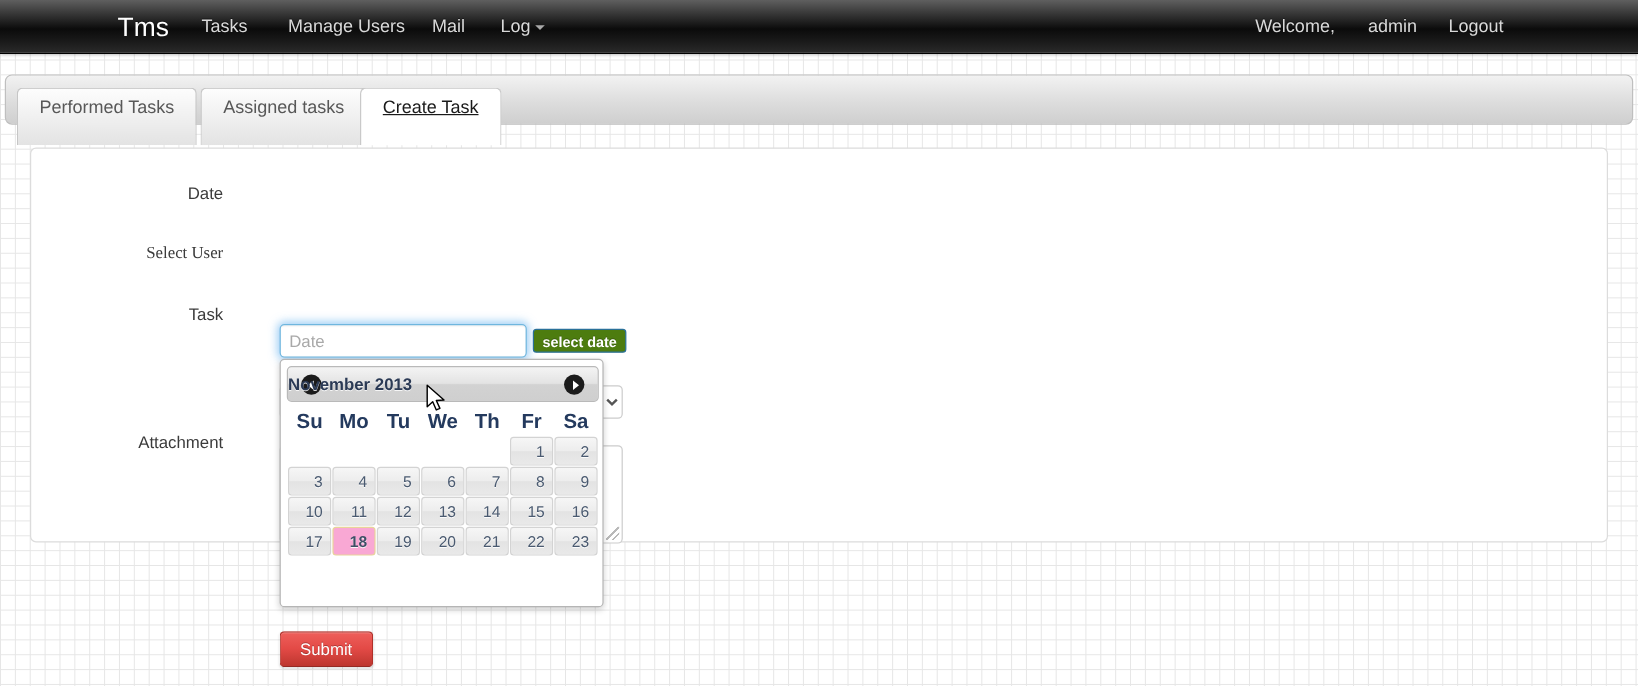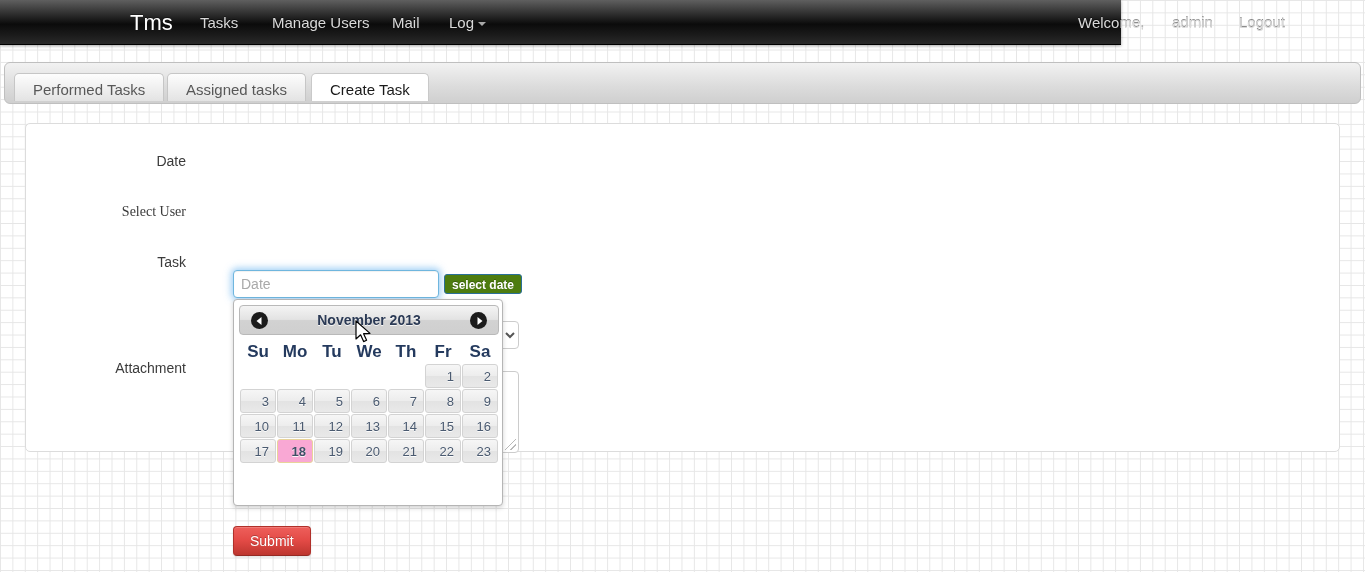--- a/index.html
+++ b/index.html
@@ -13,25 +13,24 @@
     background-image:
       linear-gradient(to right, #e6e6e6 1px, transparent 1px),
       linear-gradient(to bottom, #e6e6e6 1px, transparent 1px);
     background-size:12.4px 12.4px;
     overflow:hidden;
     position:relative;
   }
 
   
   #navbar {
-    position:absolute; left:0; top:0; width:1121px; height:45px;
+    position:absolute; left:0; top:0; width:1365px; height:45px;
     background:linear-gradient(to bottom,#5f5f5f 0%,#3d3d3d 22%,#0b0b0b 55%,#1b1b1b 80%,#2a2a2a 100%);
     border-bottom:1px solid #000;
     box-shadow:0 1px 3px rgba(0,0,0,.35);
-    padding-left:32px;
   }
   #navbar .inner { position:relative; width:1365px; height:45px; }
   .brand {
     position:absolute; left:98px; top:0; height:45px; line-height:45px;
     color:#ffffff; font-size:22px; font-weight:normal;
     text-shadow:0 -1px 0 rgba(0,0,0,.35);
     cursor:pointer;
   }
   .nav-link {
     position:absolute; top:0; height:45px; line-height:45px;
@@ -50,21 +49,21 @@
 
   
   #tabshell {
     position:absolute; left:4px; top:62px; width:1357px; height:42px;
     background:linear-gradient(to bottom,#f2f2f2 0%,#dcdcdc 58%,#cfcfcf 100%);
     border:1px solid #bfbfbf;
     border-radius:6px;
   }
   #tabstrip { position:absolute; left:9px; top:10px; height:32px; }
   .tab {
-    position:absolute; top:0; height:28px; line-height:31px;
+    position:absolute; top:0; height:48px; line-height:31px;
     padding:0 18px;
     font-size:15px; color:#585858;
     background:linear-gradient(to bottom,#fdfdfd 0%,#f0f0f0 50%,#e3e3e3 100%);
     border:1px solid #c6c6c6; border-bottom:none;
     border-radius:5px 5px 0 0;
     cursor:pointer; white-space:nowrap;
   }
   .tab.active {
     background:#ffffff; color:#1a1a1a;
     border-color:#c9c9c9;
@@ -153,21 +152,21 @@
     padding:5px;
   }
   #dp-header {
     position:relative; height:30px; width:260px;
     background:linear-gradient(to bottom,#f4f4f4 0%,#e3e3e3 48%,#d2d2d2 52%,#cfcfcf 100%);
     border:1px solid #b9b9b9;
     border-radius:4px;
   }
   #dp-title {
     position:absolute; left:0; right:0; top:0; height:30px; line-height:29px;
-    text-align:center;
+    text-align:left;
     font-size:14px; font-weight:bold; color:#2b3a55;
     text-shadow:0 1px 0 rgba(255,255,255,.8);
   }
   .dp-nav {
     position:absolute; top:6px; width:17px; height:17px;
     border-radius:50%;
     background:#1b1b1b;
     cursor:pointer;
   }
   .dp-nav.prev { left:11px; }
@@ -236,21 +235,21 @@
     <span class="brand">Tms</span>
     <span id="nav-links"><a class="nav-link" style="left: 168px;"><span>Tasks</span></a><a class="nav-link" style="left: 240px;"><span>Manage Users</span></a><a class="nav-link" style="left: 360px;"><span>Mail</span></a><a class="nav-link" style="left: 417px;"><span>Log</span><span class="caret"></span></a></span>
     <span id="nav-right"><a class="nav-link" style="left: 1046px;">Welcome,</a><a class="nav-link" style="left: 1140px;">admin</a><a class="nav-link" style="left: 1207px;">Logout</a></span>
   </div>
 </div>
 
 <div id="tabshell">
   <div id="tabstrip">
       <div class="tab" style="left: 0px;">Performed Tasks</div>
       <div class="tab" style="left: 153px;">Assigned tasks</div>
-      <div class="tab active" style="left: 297px;">Create Task</div>
+      <div class="tab active" style="left: 286px; text-decoration: underline;">Create Task</div>
     </div>
 </div>
 
 <div id="panel">
 
   <label class="flabel" style="left:0; top:27px;">Date</label>
   <label class="flabel" style="left:0; top:78px;font-family:Liberation Serif, serif;">Select User</label>
   <label class="flabel" style="left:0; top:234px;">Attachment</label>
   <label class="flabel" style="left:0; top:128px;">Task</label>
 

